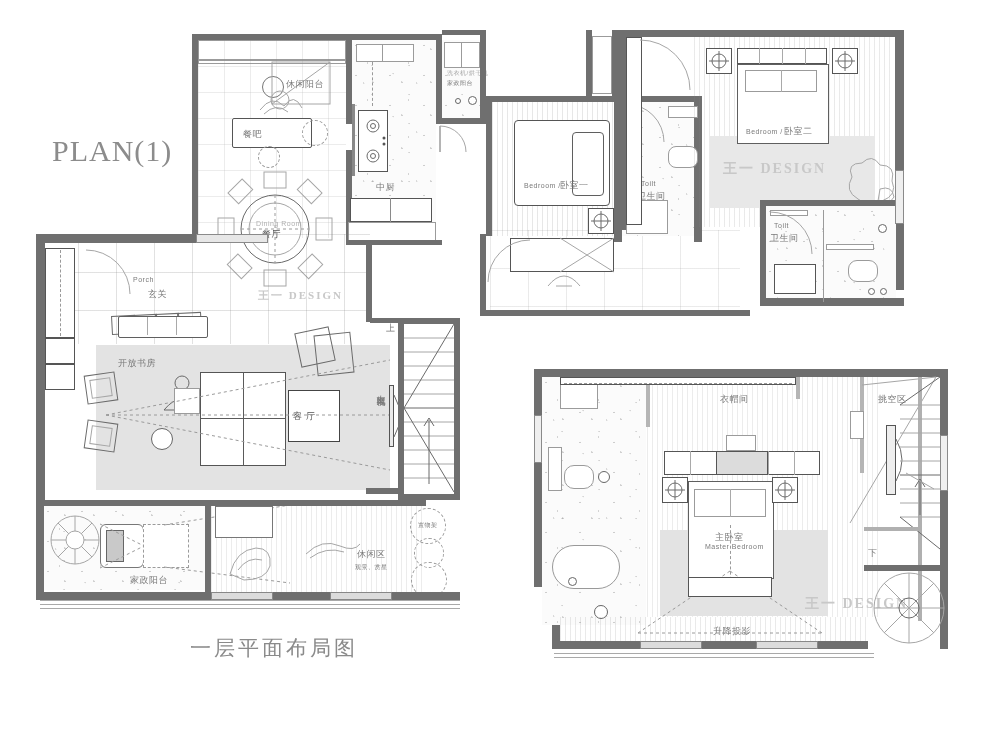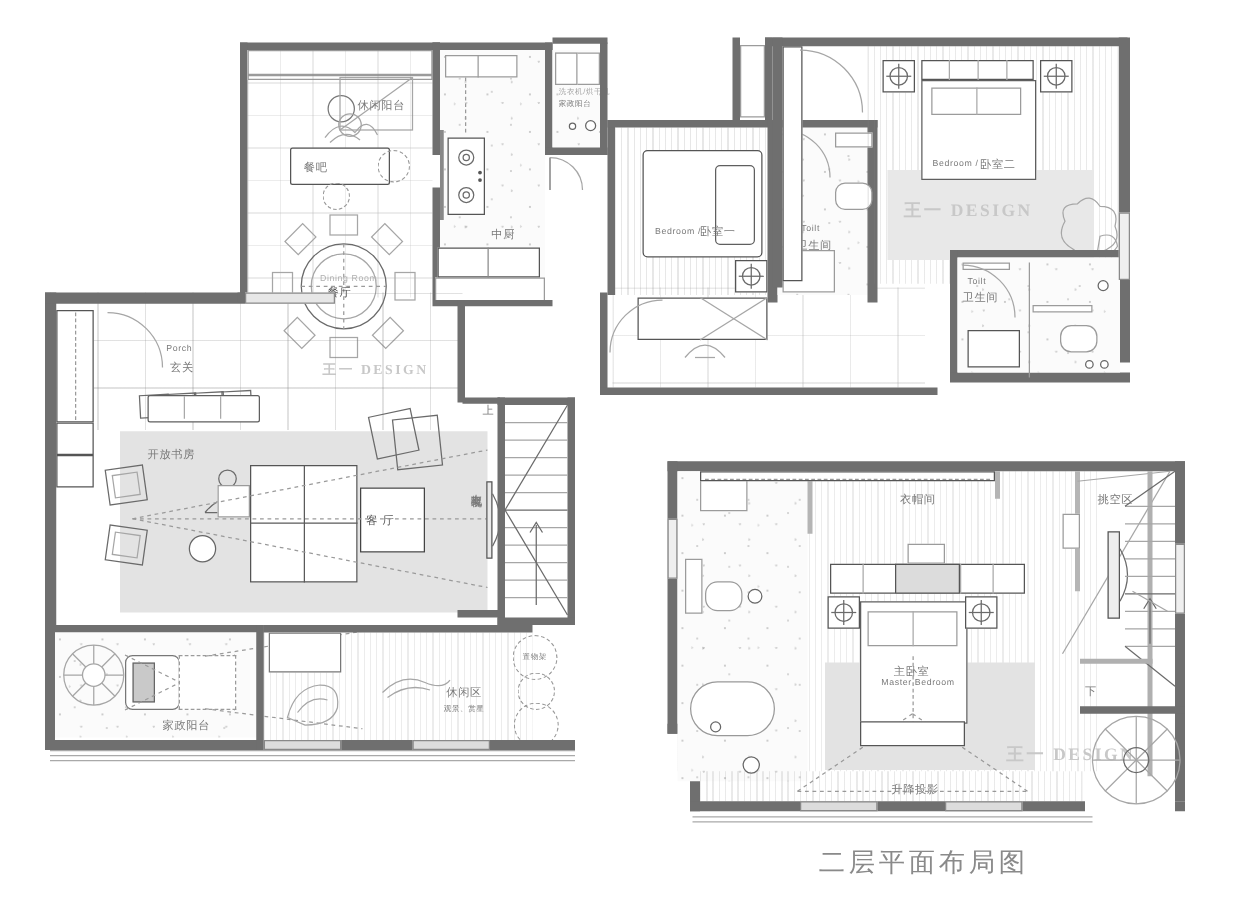--- a/index.html
+++ b/index.html
@@ -63,20 +63,21 @@
   svg{position:absolute;overflow:visible;}
   .stroke{fill:none;stroke:#6a6a6a;stroke-width:1;}
   .stroke-l{fill:none;stroke:#a6a6a6;stroke-width:1;}
   .stroke-d{fill:none;stroke:#9a9a9a;stroke-width:1;stroke-dasharray:3 3;}
 </style>
 </head>
 <body>
 
 <div class="stage">
 
+  <div class="plan-title" style="left:52px;top:134px;">PLAN(1)</div>
 
   <div class="abs" style="left:0;top:0;width:520px;height:700px;">
 
     <div class="wall" style="left:192px;top:34px;width:160px;height:6px;"></div>
     <div class="wall" style="left:192px;top:34px;width:6px;height:205px;"></div>
 
     <div class="box-l" style="left:198px;top:40px;width:148px;height:20px;"></div>
     <div class="box-l" style="left:198px;top:60px;width:148px;height:4px;"></div>
     <div class="circ" style="left:262px;top:76px;width:22px;height:22px;border-color:#777;"></div>
     <svg style="left:272px;top:62px;width:60px;height:44px;">
@@ -126,21 +127,21 @@
     <svg style="left:358px;top:110px;width:30px;height:62px;">
       <circle cx="15" cy="16" r="6" class="stroke"></circle>
       <circle cx="15" cy="16" r="2.5" class="stroke"></circle>
       <circle cx="15" cy="46" r="6" class="stroke"></circle>
       <circle cx="15" cy="46" r="2.5" class="stroke"></circle>
       <circle cx="26" cy="28" r="1.5" fill="#555"></circle>
       <circle cx="26" cy="34" r="1.5" fill="#555"></circle>
     </svg>
     <div class="ln" style="left:352px;top:104px;width:3px;height:72px;background:#888;"></div>
     <div class="dash-v" style="left:372px;top:62px;height:44px;"></div>
-    <div class="lbl lbl-cn" style="left:393px;top:181px;">中厨</div>
+    <div class="lbl lbl-cn" style="left:376px;top:181px;">中厨</div>
 
     <div class="box-l" style="left:348px;top:222px;width:88px;height:20px;"></div>
     <div class="wall" style="left:346px;top:240px;width:96px;height:5px;"></div>
     <div class="box" style="left:350px;top:198px;width:82px;height:24px;"></div>
     <div class="ln" style="left:390px;top:198px;width:1px;height:24px;background:#8a8a8a;"></div>
 
     <div class="wall" style="left:436px;top:34px;width:6px;height:88px;"></div>
     <div class="stone" style="left:442px;top:40px;width:42px;height:78px;"></div>
     <div class="box-l" style="left:444px;top:42px;width:36px;height:26px;"></div>
     <div class="box-l" style="left:444px;top:42px;width:18px;height:26px;"></div>
@@ -152,21 +153,21 @@
     <div class="wall" style="left:480px;top:34px;width:6px;height:90px;"></div>
     <div class="wall" style="left:442px;top:30px;width:44px;height:5px;"></div>
 
     <svg style="left:440px;top:126px;width:28px;height:28px;">
       <path d="M0 0 L0 26" class="stroke"></path>
       <path d="M0 0 A26 26 0 0 1 26 26" class="stroke-l"></path>
     </svg>
 
     <div class="floorgrid" style="left:40px;top:234px;width:330px;height:110px;"></div>
     <div class="lbl lbl-en" style="left:133px;top:276px;">Porch</div>
-    <div class="lbl lbl-cn" style="left:136px;top:288px;">玄关</div>
+    <div class="lbl lbl-cn" style="left:148px;top:288px;">玄关</div>
     <div class="wm wm-sm" style="left:258px;top:288px;">王一 DESIGN</div>
 
     <svg style="left:112px;top:312px;width:90px;height:24px;">
       <g class="stroke">
         <rect x="0" y="4" width="23" height="18" transform="rotate(-3 11 13)"></rect>
         <rect x="22" y="3" width="23" height="18" transform="rotate(-3 33 12)"></rect>
         <rect x="44" y="2" width="23" height="18" transform="rotate(-3 55 11)"></rect>
         <rect x="66" y="1" width="23" height="18" transform="rotate(-3 77 10)"></rect>
       </g>
     </svg>
@@ -562,15 +563,15 @@
     <div class="ln-l" style="left:34px;top:298px;width:320px;height:1px;"></div>
     <div class="ln-l" style="left:34px;top:302px;width:320px;height:1px;"></div>
 
     <div class="box" style="left:14px;top:60px;width:8px;height:48px;background:#efefef;border-color:#8a8a8a;"></div>
 
     <div class="box" style="left:420px;top:80px;width:8px;height:56px;background:#efefef;border-color:#8a8a8a;"></div>
 
     <div class="wall" style="left:276px;top:22px;width:4px;height:22px;background:#b5b5b5;"></div>
   </div>
 
-  <div class="sheet-title" style="left:655px;top:676px;">二层平面布局图</div>
+  <div class="sheet-title" style="left:190px;top:634px;">一层平面布局图</div>
 
 </div>
 
 </body></html>

